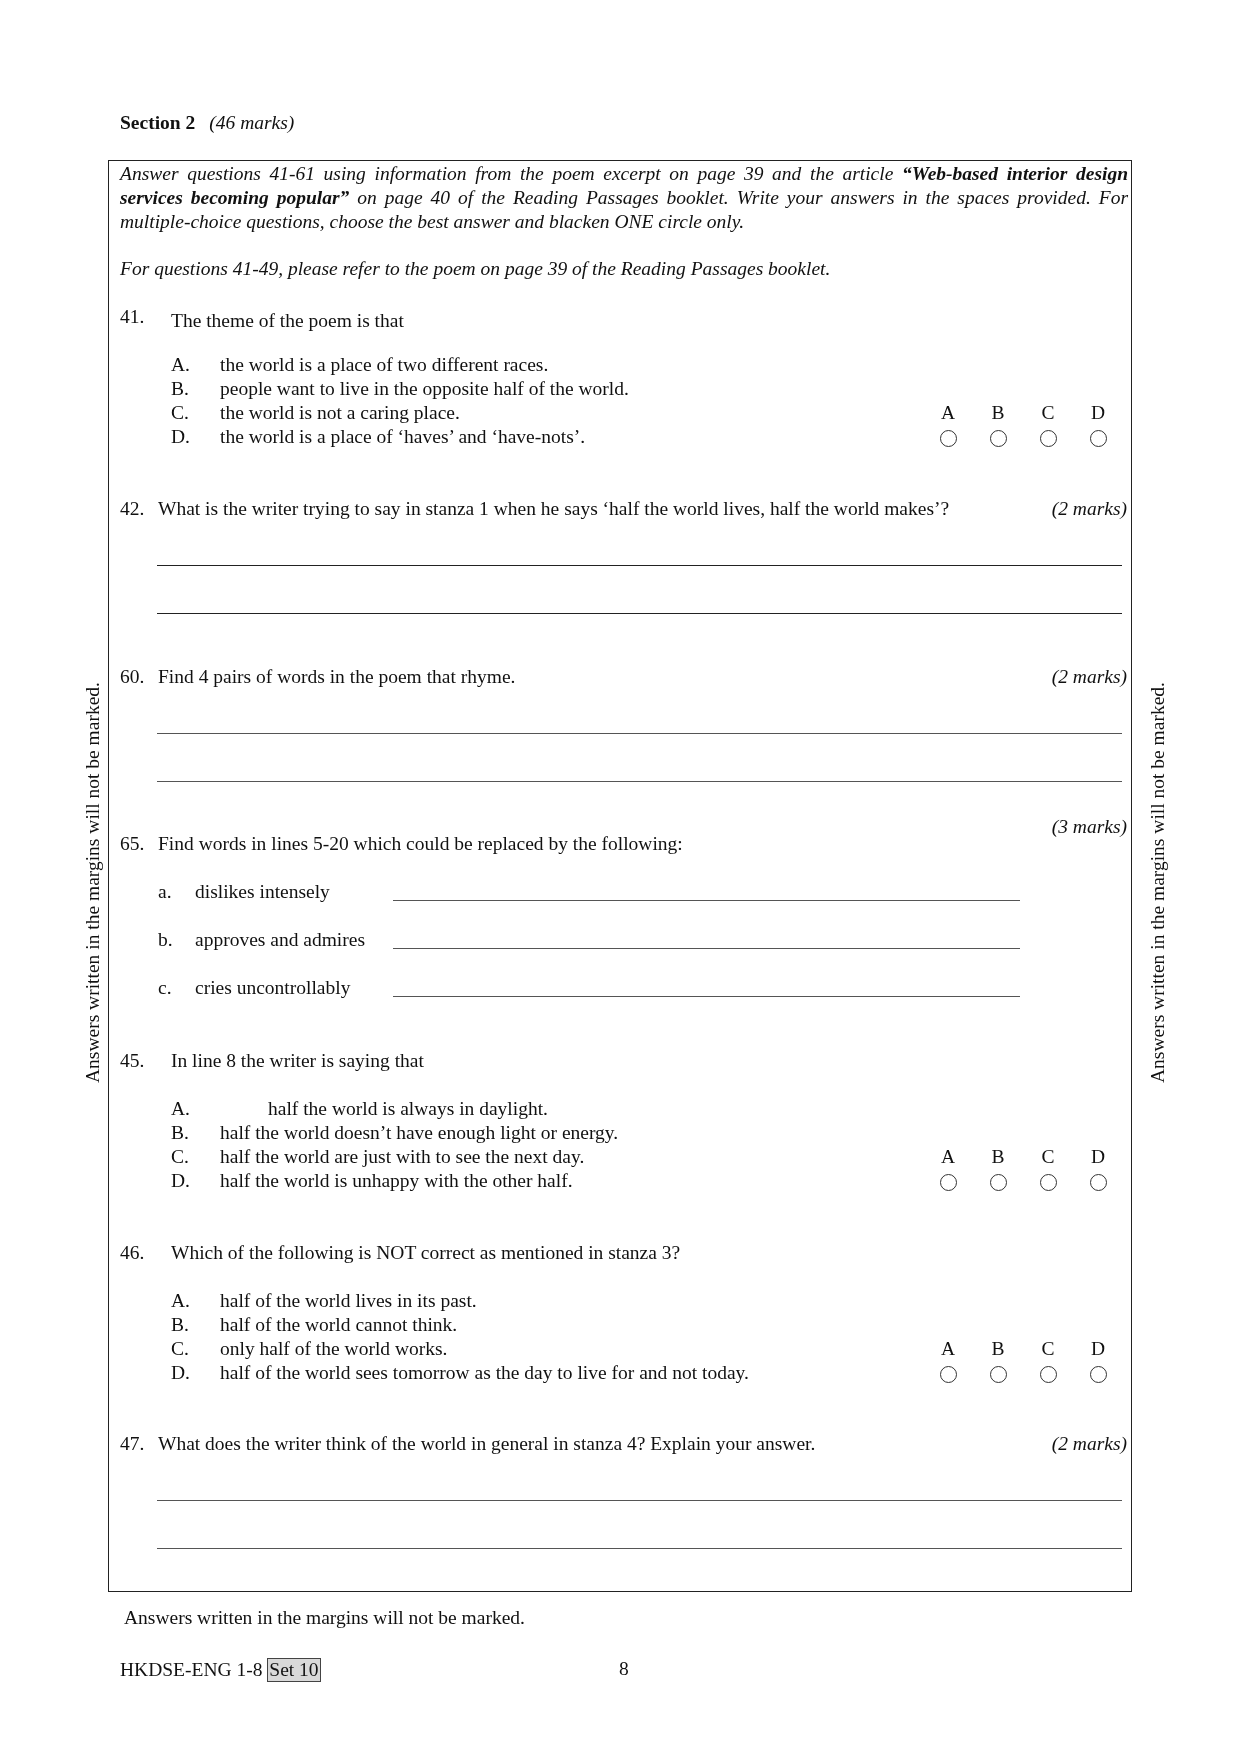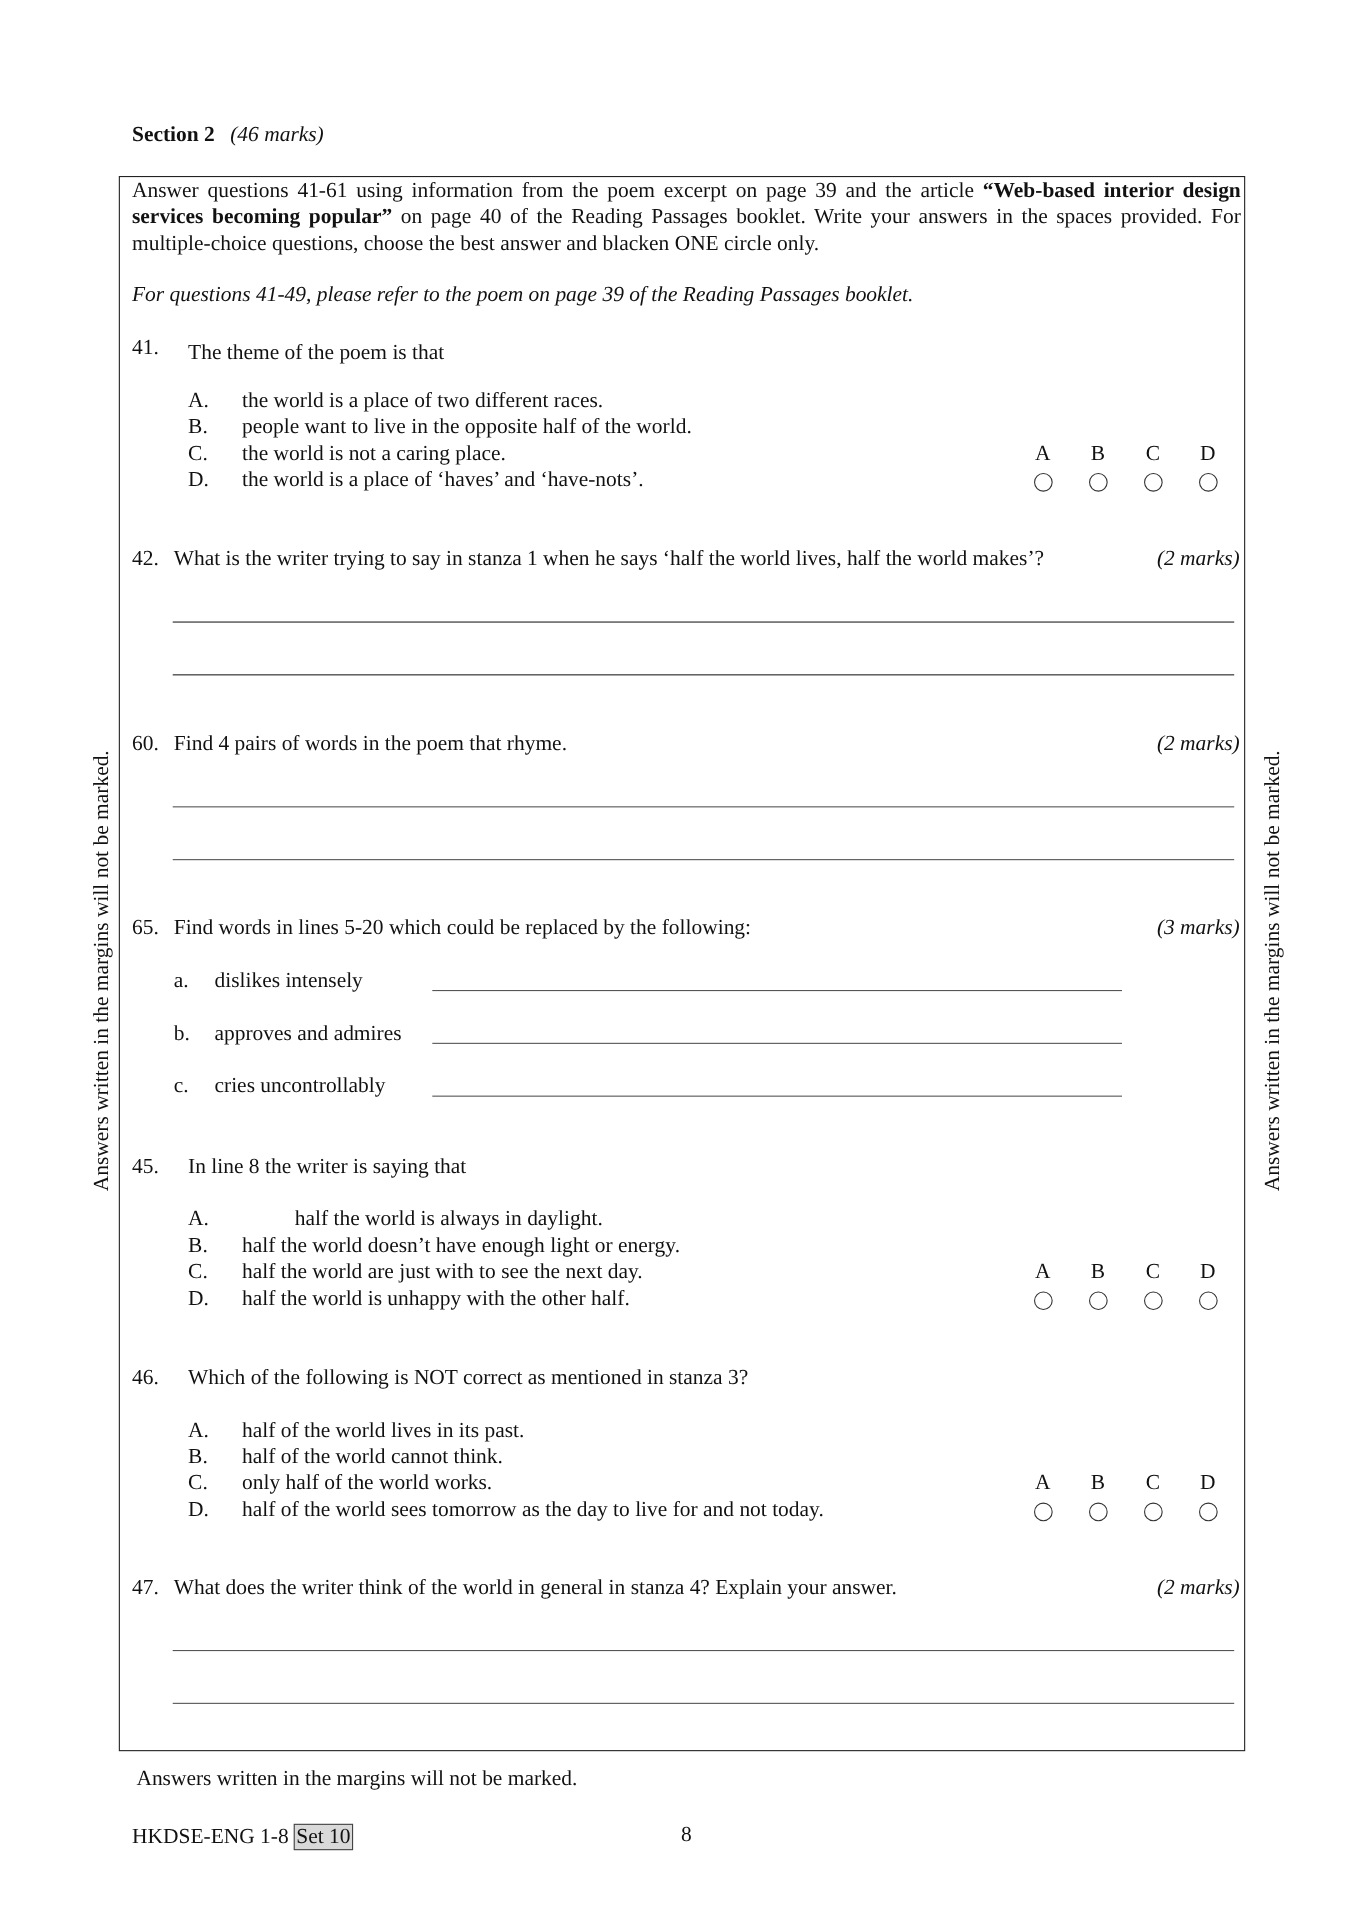--- a/index.html
+++ b/index.html
@@ -13,21 +13,21 @@
   .section-title b { font-weight: bold; }
   .section-title i { margin-left: 14px; }
 
   .frame {
     left: 108px; top: 160px; width: 1024px; height: 1432px;
     border: 1.5px solid #222222; box-sizing: border-box;
   }
 
   .instructions {
     left: 120px; top: 162px; width: 1008px;
-    line-height: 24px; text-align: justify;
+    font-style: italic; line-height: 24px; text-align: justify;
     text-align-last: left;
   }
   .instructions b { font-weight: bold; }
   .refer { left: 120px; top: 258px; font-style: italic; }
 
   .qnum { position: absolute; }
   .qtext { position: absolute; }
   .marks { position: absolute; right: 113px; font-style: italic; }
 
   .opt-letter { position: absolute; }
@@ -104,21 +104,21 @@
   <span class="qnum" style="left:120px; top:666px;">60.</span>
   <span class="qtext" style="left:158px; top:666px;">Find 4 pairs of words in the poem that rhyme.</span>
   <span class="marks" style="top:666px;">(2 marks)</span>
   <div class="line gray" style="left:157px; width:965px; top:733px;"></div>
   <div class="line gray" style="left:157px; width:965px; top:781px;"></div>
 </div>
 
 <div>
   <span class="qnum" style="left:120px; top:833px;">65.</span>
   <span class="qtext" style="left:158px; top:833px;text-align:right;">Find words in lines 5-20 which could be replaced by the following:</span>
-  <span class="marks" style="top:833px;text-align:center;">(3 marks)</span>
+  <span class="marks" style="top:816px;text-align:center;">(3 marks)</span>
 
   <span class="opt-letter" style="left:158px; top:881px;">a.</span>
   <span class="opt-text" style="left:195px; top:881px;">dislikes intensely</span>
   <div class="line gray" style="left:393px; width:627px; top:900px;"></div>
 
   <span class="opt-letter" style="left:158px; top:929px;">b.</span>
   <span class="opt-text" style="left:195px; top:929px;">approves and admires</span>
   <div class="line gray" style="left:393px; width:627px; top:948px;"></div>
 
   <span class="opt-letter" style="left:158px; top:977px;">c.</span>

